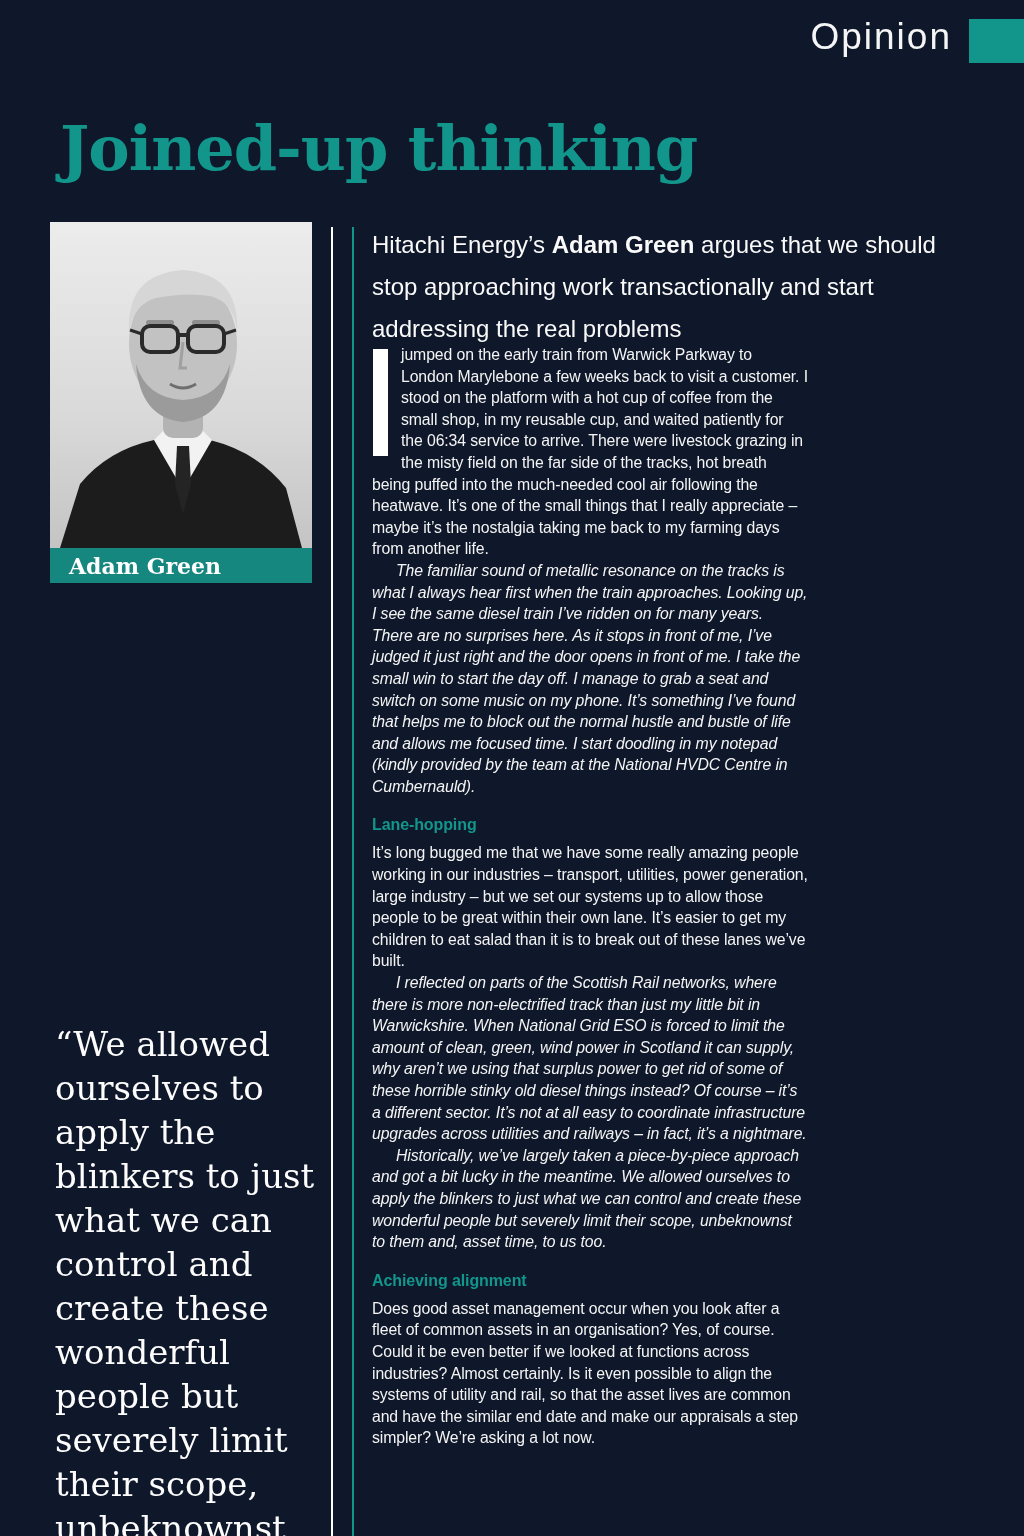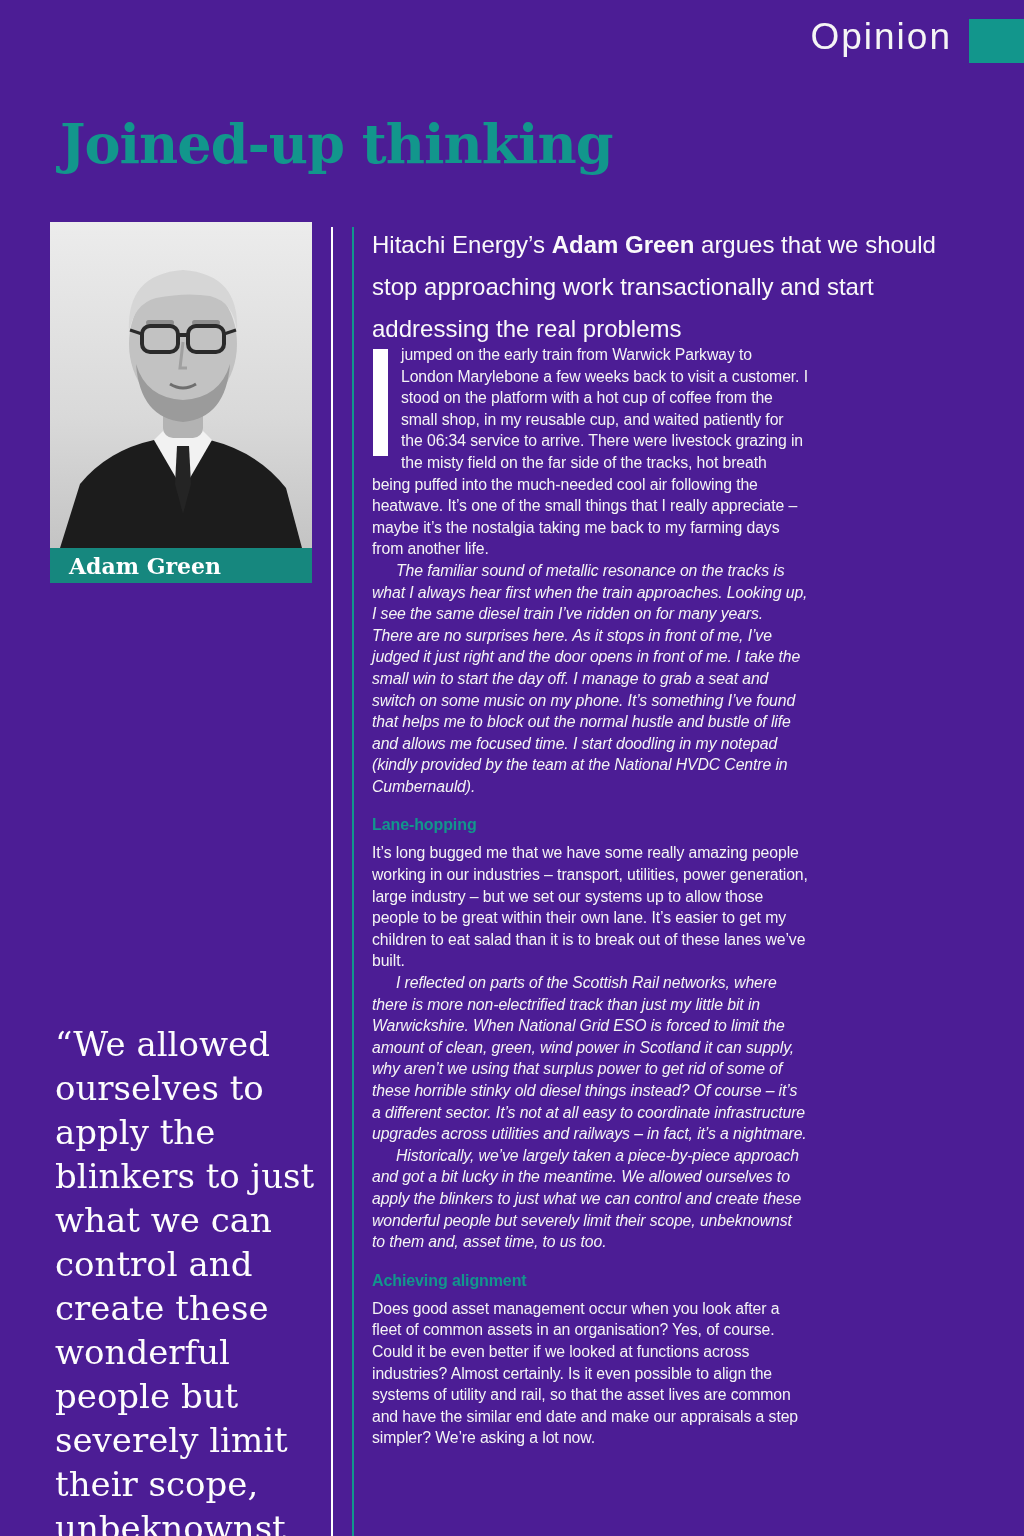--- a/index.html
+++ b/index.html
@@ -1,37 +1,37 @@
 <!DOCTYPE html>
 <html><head>
 <meta charset="utf-8">
 <style>
   * { margin:0; padding:0; box-sizing:border-box; }
   html,body { background:#000; }
   .page {
     position:relative; width:1024px; height:1536px;
-    background:#4c1d95; overflow:hidden;
+    background:#0f172a; overflow:hidden;
     font-family:"Liberation Sans", sans-serif;
     color:#f2f2f2;
   }
   
   .section-label {
     position:absolute; top:16px; right:72px;
     font-family:"Liberation Sans", sans-serif;
     font-size:37px; font-weight:100; letter-spacing:2px;
     color:#f5f5f5;
   }
   .section-square {
     position:absolute; top:19px; right:0; width:55px; height:44px;
   }
   
   .headline {
     position:absolute; left:60px; top:116px; width:900px;
     font-family:"DejaVu Serif", serif;
-    font-weight:bold; font-size:54px; line-height:1.05; letter-spacing:-1px;
+    font-weight:bold; font-size:62px; line-height:1.05; letter-spacing:-1px;
   }
   
   .portrait {
     position:absolute; left:50px; top:222px; width:262px; height:326px;
     display:block;
   }
   .caption-bar {
     position:absolute; left:50px; top:548px; width:262px; height:35px;
     display:flex; align-items:center; padding-left:19px;
     font-family:"DejaVu Serif", serif; font-weight:bold;

